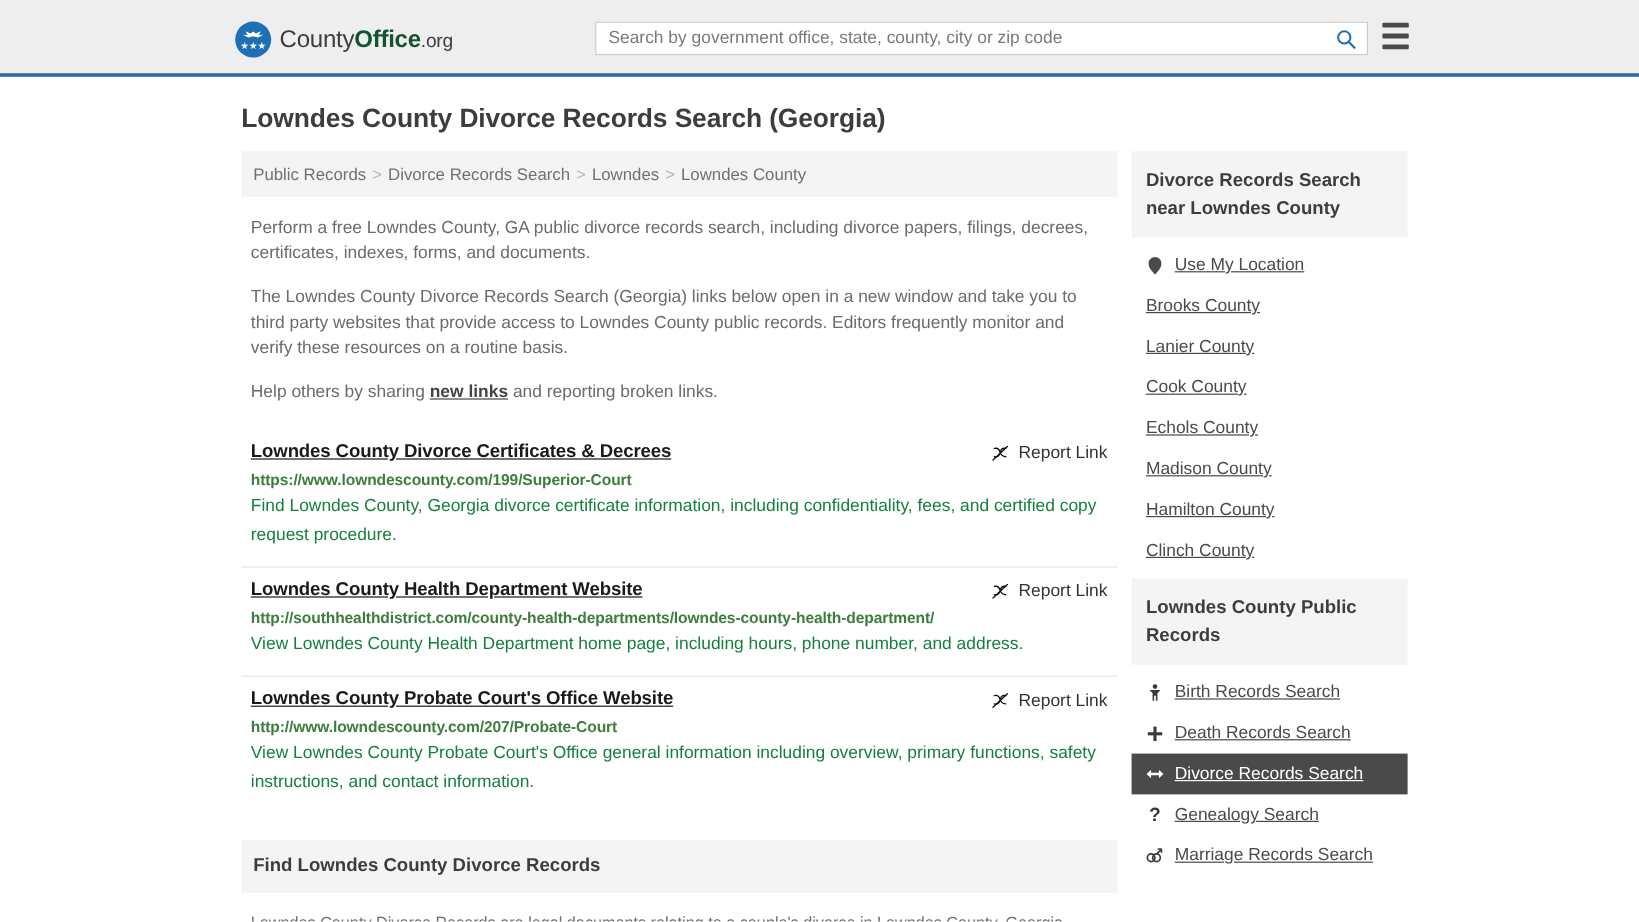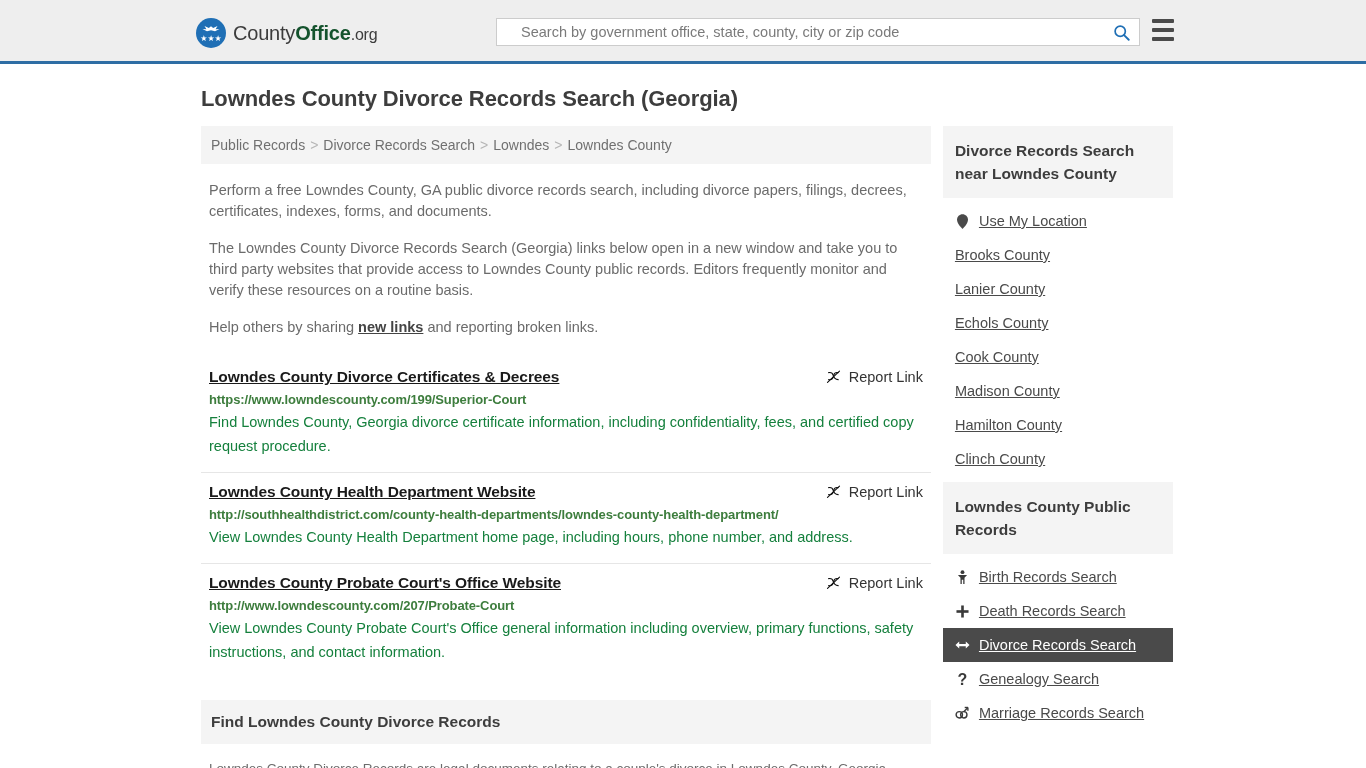--- a/index.html
+++ b/index.html
@@ -72,21 +72,21 @@
     align-items: center;
   }
   .search-input {
     flex: 1;
     border: none;
     outline: none;
     background: transparent;
     font-family: "Liberation Sans", sans-serif;
     font-size: 14.5px;
     color: #be185d;
-    padding: 0 24px;
+    padding: 0 10px;
     height: 100%;
   }
   .search-input::placeholder { color: #7a7a7a; opacity: 1; }
   .search-btn {
     width: 36px; height: 100%;
     border: none; background: transparent;
     cursor: pointer;
     display: flex; align-items: center; justify-content: center;
     padding: 0;
   }
@@ -158,21 +158,21 @@
 
   
   .results { margin-top: 20px; }
   .result {
     padding: 10px 8px 14px 8px;
     border-bottom: 1px solid #e6e6e6;
   }
   .result:last-child { border-bottom: none; }
   .result-head {
     display: flex;
-    align-items: center;
+    align-items: flex-end;
     justify-content: space-between;
     gap: 40px;
   }
   .result-title {
     font-size: 15.5px;
     font-weight: bold;
     color: #1a1a1a;
     text-decoration: underline;
     cursor: pointer;
     letter-spacing: -0.1px;
@@ -402,26 +402,26 @@
                 <span class="lbl">Brooks County</span>
               </a>
             </li>
             <li>
               <a class="side-link">
                 <span class="lbl">Lanier County</span>
               </a>
             </li>
             <li>
               <a class="side-link">
+                <span class="lbl">Cook County</span>
+              </a>
+            </li>
+            <li>
+              <a class="side-link">
                 <span class="lbl">Echols County</span>
-              </a>
-            </li>
-            <li>
-              <a class="side-link">
-                <span class="lbl">Cook County</span>
               </a>
             </li>
             <li>
               <a class="side-link">
                 <span class="lbl">Madison County</span>
               </a>
             </li>
             <li>
               <a class="side-link">
                 <span class="lbl">Hamilton County</span>

